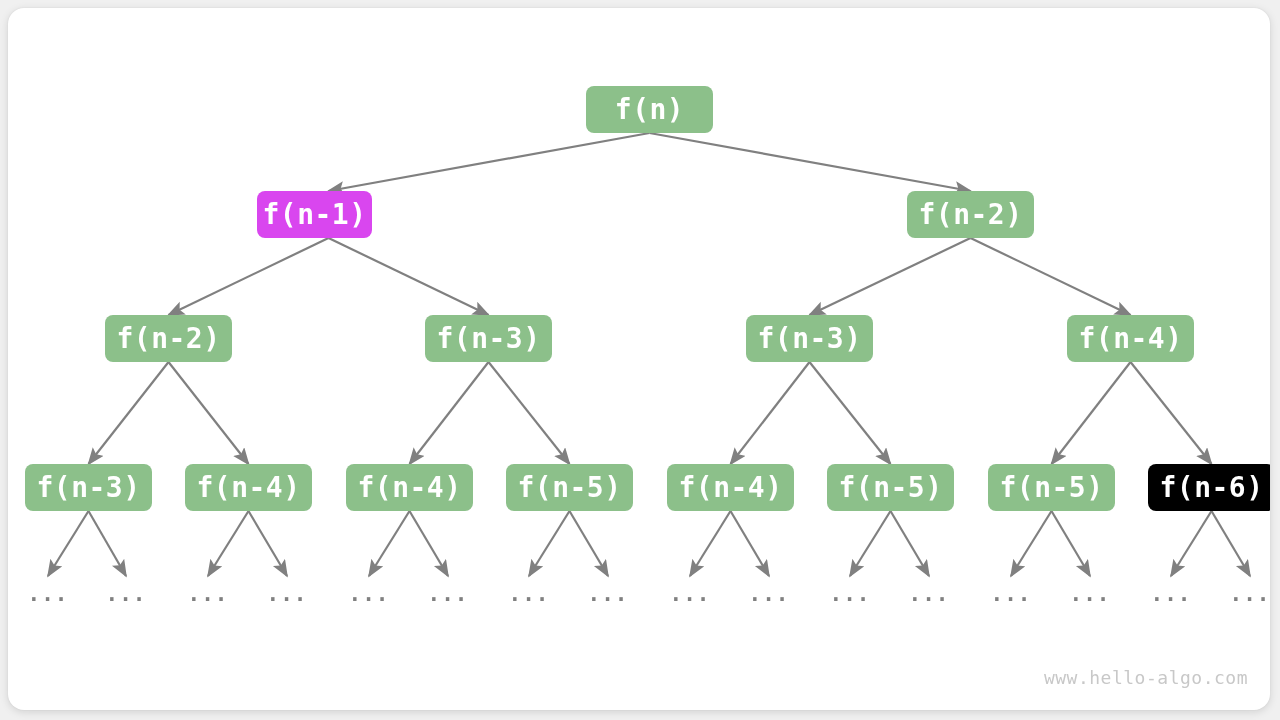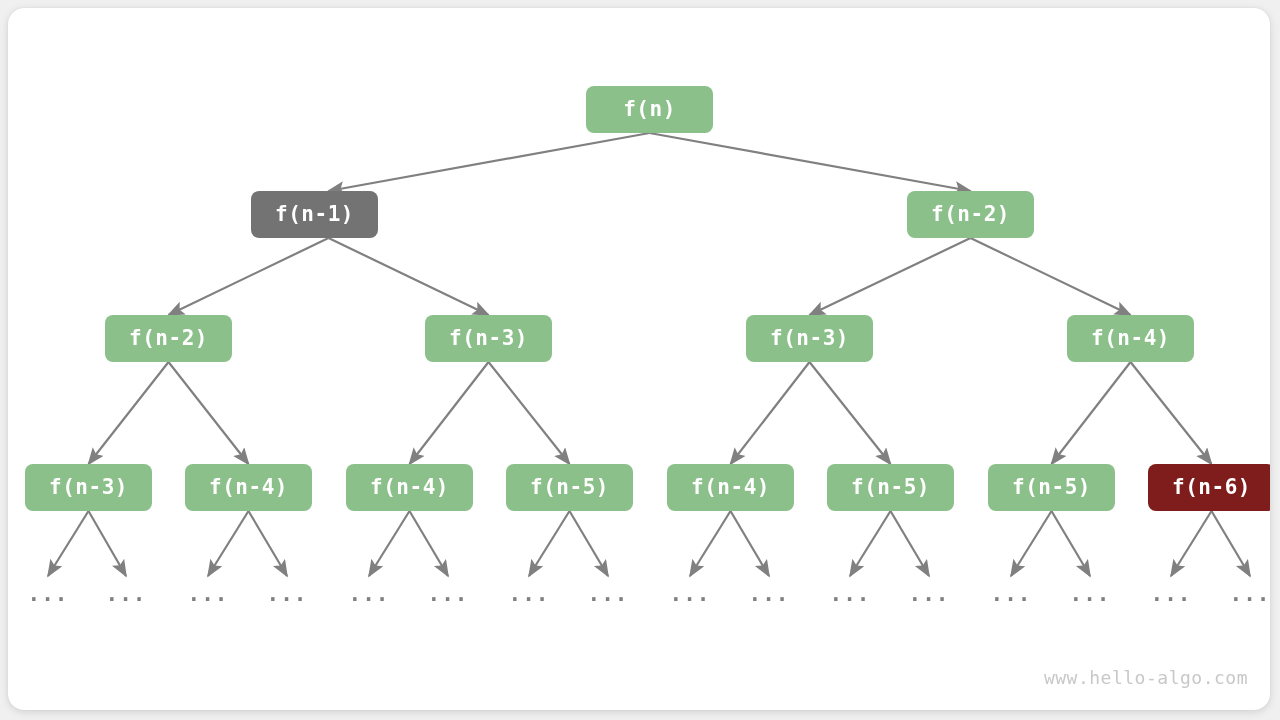--- a/index.html
+++ b/index.html
@@ -46,21 +46,21 @@
     border-radius: 8px;
     display: flex;
     align-items: center;
     justify-content: center;
     box-sizing: border-box;
   }
 
   .node-label {
     color: #ffffff;
     font-family: "DejaVu Sans Mono", monospace;
-    font-size: 21px;
+    font-size: 28px;
     font-weight: bold;
     letter-spacing: 0.5px;
     line-height: 1;
     white-space: nowrap;
   }
 
   .ellipsis {
     position: absolute;
     color: #808080;
     font-family: "DejaVu Sans Mono", monospace;
@@ -125,21 +125,21 @@
           <line x1="1043.5" y1="503" x2="1082" y2="568" stroke="#808080" stroke-width="2.2" marker-end="url(#arrowhead)"></line>
           <line x1="1203.5" y1="503" x2="1163" y2="568" stroke="#808080" stroke-width="2.2" marker-end="url(#arrowhead)"></line>
           <line x1="1203.5" y1="503" x2="1242" y2="568" stroke="#808080" stroke-width="2.2" marker-end="url(#arrowhead)"></line>
         </g>
     </svg>
 
     <div id="node-layer">
         <div class="node" style="left: 578px; top: 78px; width: 127px; height: 47px; background: rgb(140, 192, 138);">
           <span class="node-label" style="color: rgb(255, 255, 255);">f(n)</span>
         </div>
-        <div class="node" style="left: 243px; top: 183px; width: 127px; height: 47px; background: #737373;">
+        <div class="node" style="left: 249px; top: 183px; width: 115px; height: 47px; background: #d946ef;">
           <span class="node-label" style="color: rgb(255, 255, 255);">f(n-1)</span>
         </div>
         <div class="node" style="left: 899px; top: 183px; width: 127px; height: 47px; background: rgb(140, 192, 138);">
           <span class="node-label" style="color: rgb(255, 255, 255);">f(n-2)</span>
         </div>
         <div class="node" style="left: 97px; top: 307px; width: 127px; height: 47px; background: rgb(140, 192, 138);">
           <span class="node-label" style="color: rgb(255, 255, 255);">f(n-2)</span>
         </div>
         <div class="node" style="left: 417px; top: 307px; width: 127px; height: 47px; background: rgb(140, 192, 138);">
           <span class="node-label" style="color: rgb(255, 255, 255);">f(n-3)</span>
@@ -164,21 +164,21 @@
         </div>
         <div class="node" style="left: 659px; top: 456px; width: 127px; height: 47px; background: rgb(140, 192, 138);">
           <span class="node-label" style="color: rgb(255, 255, 255);">f(n-4)</span>
         </div>
         <div class="node" style="left: 819px; top: 456px; width: 127px; height: 47px; background: rgb(140, 192, 138);">
           <span class="node-label" style="color: rgb(255, 255, 255);">f(n-5)</span>
         </div>
         <div class="node" style="left: 980px; top: 456px; width: 127px; height: 47px; background: rgb(140, 192, 138);">
           <span class="node-label" style="color: rgb(255, 255, 255);">f(n-5)</span>
         </div>
-        <div class="node" style="left: 1140px; top: 456px; width: 127px; height: 47px; background: #7f1d1d;">
+        <div class="node" style="left: 1140px; top: 456px; width: 127px; height: 47px; background: #000000;">
           <span class="node-label" style="color: rgb(255, 255, 255);">f(n-6)</span>
         </div>
       </div>
     <div id="ellipsis-layer">
         <div class="ellipsis" style="left: 40px; top: 586px; color: rgb(128, 128, 128);">...</div>
         <div class="ellipsis" style="left: 118px; top: 586px; color: rgb(128, 128, 128);">...</div>
         <div class="ellipsis" style="left: 200px; top: 586px; color: rgb(128, 128, 128);">...</div>
         <div class="ellipsis" style="left: 279px; top: 586px; color: rgb(128, 128, 128);">...</div>
         <div class="ellipsis" style="left: 361px; top: 586px; color: rgb(128, 128, 128);">...</div>
         <div class="ellipsis" style="left: 440px; top: 586px; color: rgb(128, 128, 128);">...</div>

